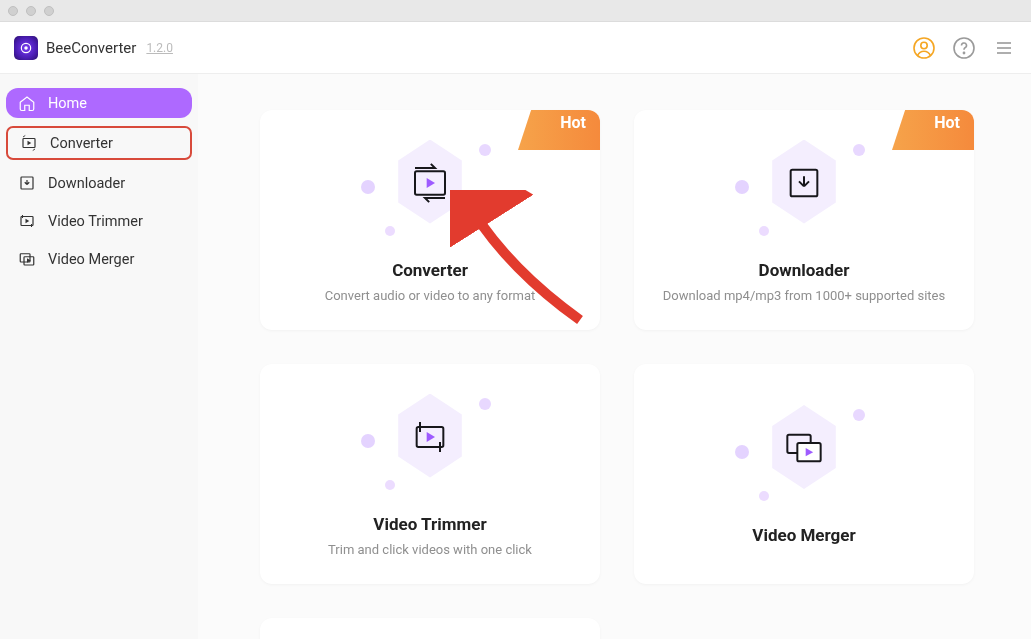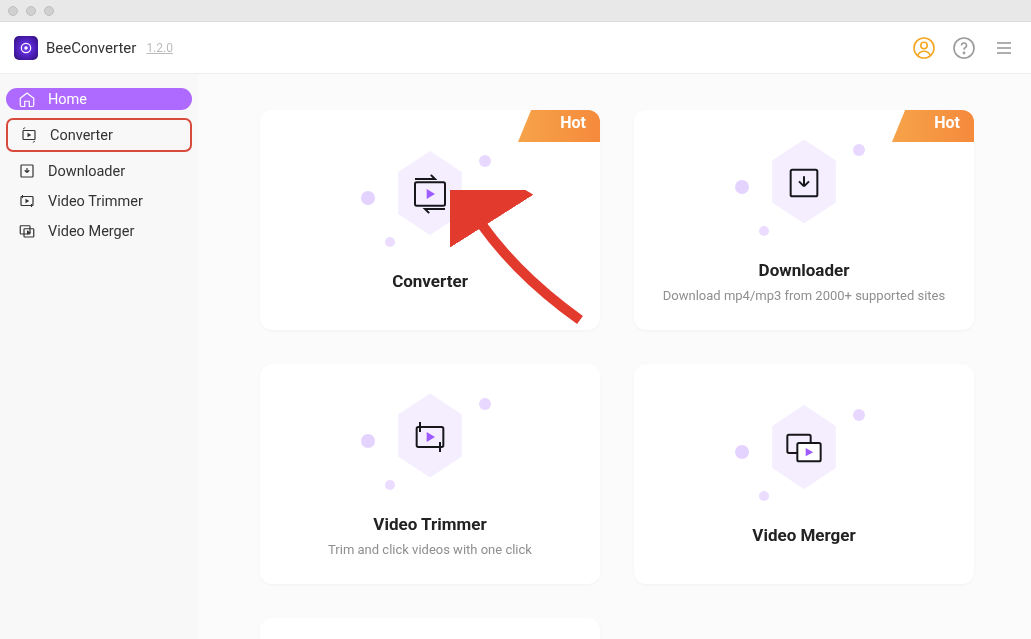--- a/index.html
+++ b/index.html
@@ -19,32 +19,32 @@
 .header-icon { width: 26px; height: 26px; margin-left: 14px; display: flex; align-items: center; justify-content: center; cursor: pointer; }
 .header-icon svg { width: 24px; height: 24px; stroke: #9a9a9a; fill: none; stroke-width: 1.6; }
 .header-icon.user svg { stroke: #f5a623; }
 
 
 .main { display: flex; height: calc(639px - 22px - 52px); }
 .sidebar { width: 198px; background: #f8f8f8; padding: 14px 6px; }
 .content { flex: 1; background: #fbfbfb; overflow-y: auto; padding: 36px 38px 0 62px; }
 
 
-.side-item { height: 22px; border-radius: 12px; display: flex; align-items: center; padding: 0 12px; gap: 12px; cursor: pointer; font-size: 14.5px; color: #333; margin-bottom: 8px; }
+.side-item { height: 30px; border-radius: 12px; display: flex; align-items: center; padding: 0 12px; gap: 12px; cursor: pointer; font-size: 14.5px; color: #333; margin-bottom: 8px; }
 .side-item.active { background: #ae69ff; color: #fff; }
 .side-item.highlighted { border: 2.5px solid #d84a3b; border-radius: 7px; height: 34px; }
 .side-item svg { width: 18px; height: 18px; stroke: #333; fill: none; stroke-width: 1.6; }
 .side-item.active svg { stroke: #fff; }
 
 
 .grid { display: grid; grid-template-columns: 340px 340px; gap: 34px; }
 .card { position: relative; background: #fff; border-radius: 12px; height: 220px; display: flex; flex-direction: column; align-items: center; justify-content: center; box-shadow: 0 1px 3px rgba(0,0,0,0.04); cursor: pointer; }
 .card .title { font-size: 17px; font-weight: 700; color: #222; margin-top: 12px; }
 .card .desc { font-size: 13px; color: #8f8f8f; margin-top: 8px; padding: 0 24px; text-align:center; }
-.hot { position: absolute; top: 0; right: 0; width: 82px; height: 32px; }
+.hot { position: absolute; top: 0; right: 0; width: 82px; height: 40px; }
 .hot-shape { position:absolute; inset:0; background: linear-gradient(90deg, #f6a34a, #f58a3c); border-top-right-radius: 12px; clip-path: polygon(16% 0, 100% 0, 100% 100%, 0 100%); }
 .hot span { position:absolute; right:14px; top:3px; color:#fff; font-weight:700; font-size:16px; }
 
 .ico-wrap { position: relative; width: 150px; height: 110px; }
 .hex { position:absolute; top:2px; left:38px; width:74px; height:84px; background:#f4eefe; clip-path: polygon(50% 0, 93% 25%, 93% 75%, 50% 100%, 7% 75%, 7% 25%); border-radius: 10px; }
 .dotA { position:absolute; width:14px; height:14px; border-radius:50%; background:#e4d3ff; left:6px; top:42px; }
 .dotB { position:absolute; width:10px; height:10px; border-radius:50%; background:#ecdcff; left:30px; top:88px; }
 .dotC { position:absolute; width:12px; height:12px; border-radius:50%; background:#e8d8ff; right:14px; top:6px; }
 .core { position:absolute; top:24px; left:50px; width:50px; height:42px; display:flex; align-items:center; justify-content:center; }
 .core svg { width: 58px; height: 52px; stroke:#17171b; stroke-width:2.4; fill:none; }
@@ -154,20 +154,21 @@
             <div class="dotC"></div>
           <div class="core">
               <svg viewBox="0 0 60 52">
                 <rect x="12" y="12" width="36" height="28" rx="2"></rect>
                 <polygon points="26,20 26,32 36,26" fill="#9e5bff" stroke="none"></polygon>
                 <path d="M12 8h24l-5-5M48 44H24l5 5"></path>
               </svg>
             </div>
         </div>
         <div class="title">Converter</div>
+        <div class="desc">Convert audio or video to any format</div>
         <div class="arrow" style="left:190px; top:80px;">
           <svg viewBox="0 0 140 140">
               <defs>
                 <marker id="ah" markerWidth="12" markerHeight="12" refX="2" refY="6" orient="auto">
                   <polygon points="0,0 12,6 0,12" fill="#e23b2e"></polygon>
                 </marker>
               </defs>
               <path d="M130 130 Q60 80 22 20" stroke="#e23b2e" stroke-width="10" fill="none" marker-end="url(#ah)"></path>
             </svg>
         </div>
@@ -184,21 +185,21 @@
             <div class="dotB"></div>
             <div class="dotC"></div>
           <div class="core">
               <svg viewBox="0 0 60 52">
                 <rect x="14" y="10" width="32" height="32" rx="2"></rect>
                 <path d="M30 18v12m0 0l-6-6m6 6l6-6"></path>
               </svg>
             </div>
         </div>
         <div class="title">Downloader</div>
-        <div class="desc">Download mp4/mp3 from 2000+ supported sites</div>
+        <div class="desc">Download mp4/mp3 from 1000+ supported sites</div>
       </div>
 
       <div class="card">
         <div class="ico-wrap">
           <div class="hex"></div>
             <div class="dotA"></div>
             <div class="dotB"></div>
             <div class="dotC"></div>
           <div class="core">
               <svg viewBox="0 0 60 52">

